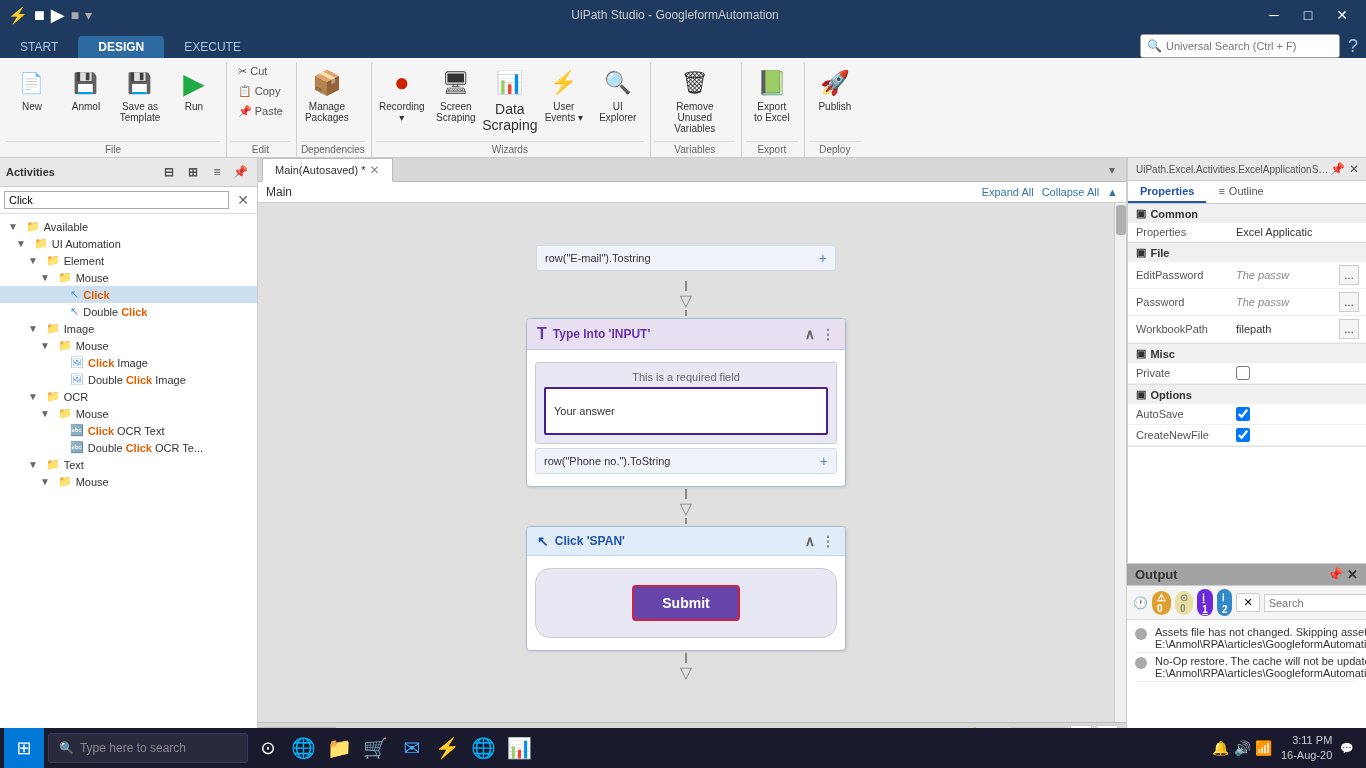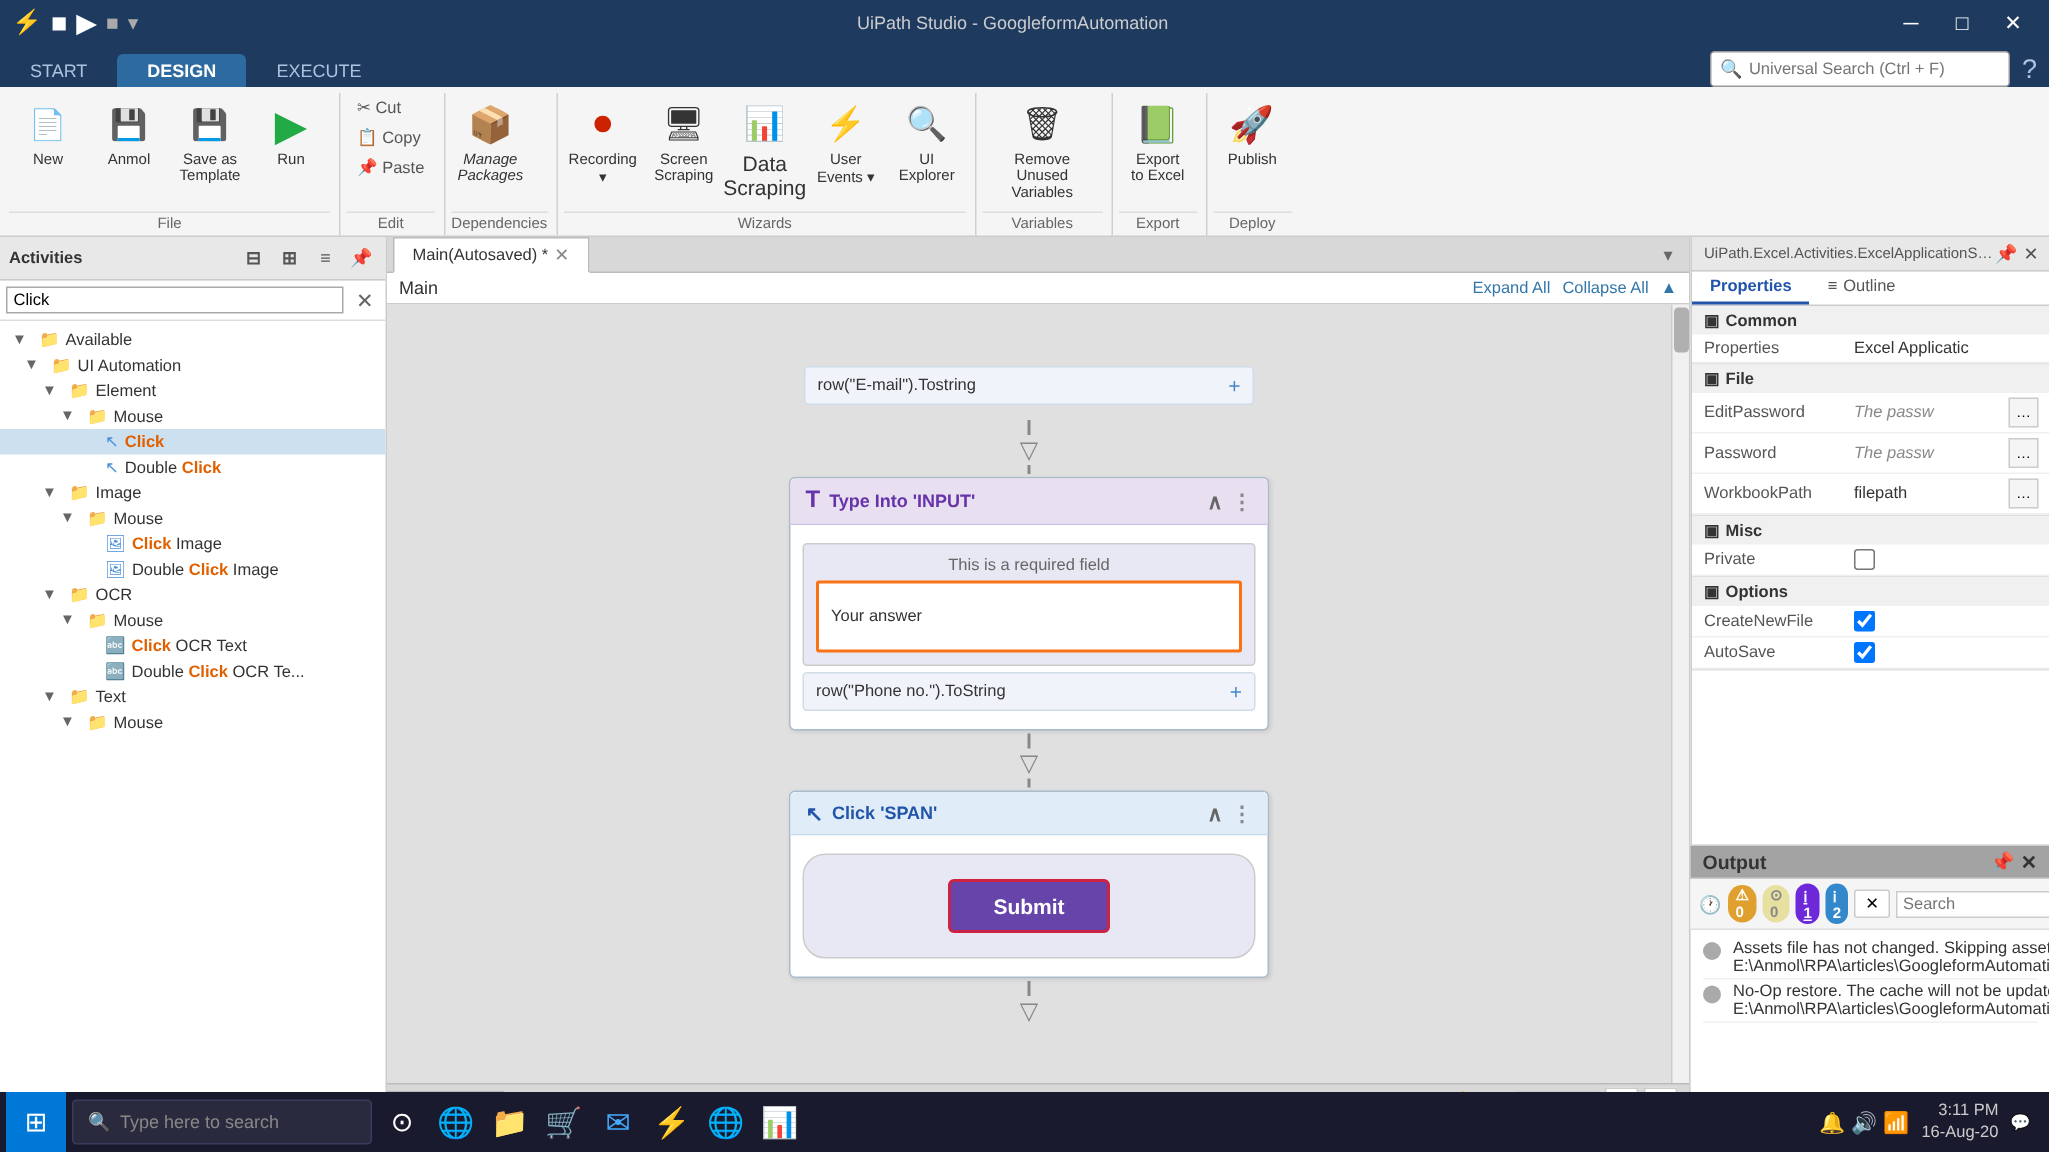--- a/index.html
+++ b/index.html
@@ -69,21 +69,21 @@
     .activity-menu { color: #888; cursor: pointer; font-size: 14px; }
     .activity-body { padding: 8px; }
     .activity-field { background: #f0f4fa; border: 1px solid #d0dce8; border-radius: 3px; padding: 4px 8px; font-size: 11px; color: #333; margin: 4px 0; display: flex; align-items: center; justify-content: space-between; }
     .field-add-btn { color: #4488cc; font-size: 14px; cursor: pointer; }
 
     .type-into-block { background: white; border: 1px solid #aabbcc; border-radius: 4px; width: 320px; box-shadow: 1px 1px 3px rgba(0,0,0,0.1); }
     .type-into-header { background: #e8e0f0; padding: 6px 10px; display: flex; align-items: center; justify-content: space-between; border-bottom: 1px solid #c8c0e0; border-radius: 4px 4px 0 0; font-size: 12px; font-weight: bold; color: #6633aa; }
 
     .inner-form { background: #e8e8f4; border: 1px solid #ccc; border-radius: 3px; margin: 4px 0; padding: 8px; display: flex; flex-direction: column; gap: 4px; }
     .form-required { font-size: 11px; color: #666; text-align: center; }
-    .form-answer-box { border: 2px solid #f97316; background: white; padding: 16px 8px; font-size: 11px; color: #333; border-radius: 2px; min-height: 22px; }
+    .form-answer-box { border: 2px solid #4c1d95; background: white; padding: 16px 8px; font-size: 11px; color: #333; border-radius: 2px; min-height: 22px; }
 
     .click-span-block { background: white; border: 1px solid #aabbcc; border-radius: 4px; width: 320px; box-shadow: 1px 1px 3px rgba(0,0,0,0.1); }
     .click-span-header { background: #e0ecf8; padding: 6px 10px; display: flex; align-items: center; justify-content: space-between; border-bottom: 1px solid #c0d8ec; border-radius: 4px 4px 0 0; font-size: 12px; font-weight: bold; color: #2255aa; }
     .click-cursor { font-size: 14px; }
 
     .submit-btn-preview { background: #e8e8f4; border: 1px solid #ccc; border-radius: 15px; margin: 4px 0; padding: 16px 8px; display: flex; align-items: center; justify-content: center; }
     .submit-btn { background: #6644aa; color: white; padding: 8px 28px; border: 2px solid #cc2244; border-radius: 4px; font-size: 14px; font-weight: bold; cursor: pointer; }
 
     
     .properties-panel { width: 240px; background: white; border-left: 1px solid #ccc; display: flex; flex-direction: column; overflow: hidden; }
@@ -205,21 +205,21 @@
           <div class="ribbon-btn-small">📌 Paste</div>
         </div>
       </div>
       <div class="ribbon-label">Edit</div>
     </div>
 
     <div class="ribbon-group">
       <div class="ribbon-items">
         <div class="ribbon-btn">
           <div class="ribbon-icon" style="font-size:24px;">📦</div>
-          <span style="font-size:10px; font-style:italic;">Manage<br>Packages</span>
+          <span style="font-size:10px; ">Manage<br>Packages</span>
         </div>
       </div>
       <div class="ribbon-label">Dependencies</div>
     </div>
 
     <div class="ribbon-group">
       <div class="ribbon-items">
         <div class="ribbon-btn">
           <div class="ribbon-icon" style="font-size:24px; color:#cc2200;">⏺</div>
           <span style="font-size:10px; text-align:center;">Recording<br>▾</span>
@@ -563,25 +563,25 @@
             <input type="checkbox" class="prop-checkbox" style="">
           </div>
         </div>
 
         <div class="prop-section">
           <div class="prop-section-header">
             <span>▣</span>
             <span>Options</span>
           </div>
           <div class="prop-row">
+            <span class="prop-label">AutoSave</span>
+            <input type="checkbox" class="prop-checkbox" checked="" style="">
+          </div>
+          <div class="prop-row">
             <span class="prop-label">CreateNewFile</span>
-            <input type="checkbox" class="prop-checkbox" checked="" style="">
-          </div>
-          <div class="prop-row">
-            <span class="prop-label">AutoSave</span>
             <input type="checkbox" class="prop-checkbox" checked="" style="">
           </div>
         </div>
       </div>
     </div>
 
     <div class="output-panel" style="height:185px; border-top:1px solid #ccc;">
       <div class="output-header">
         <span>Output</span>
         <div style="display:flex; gap:4px;">

